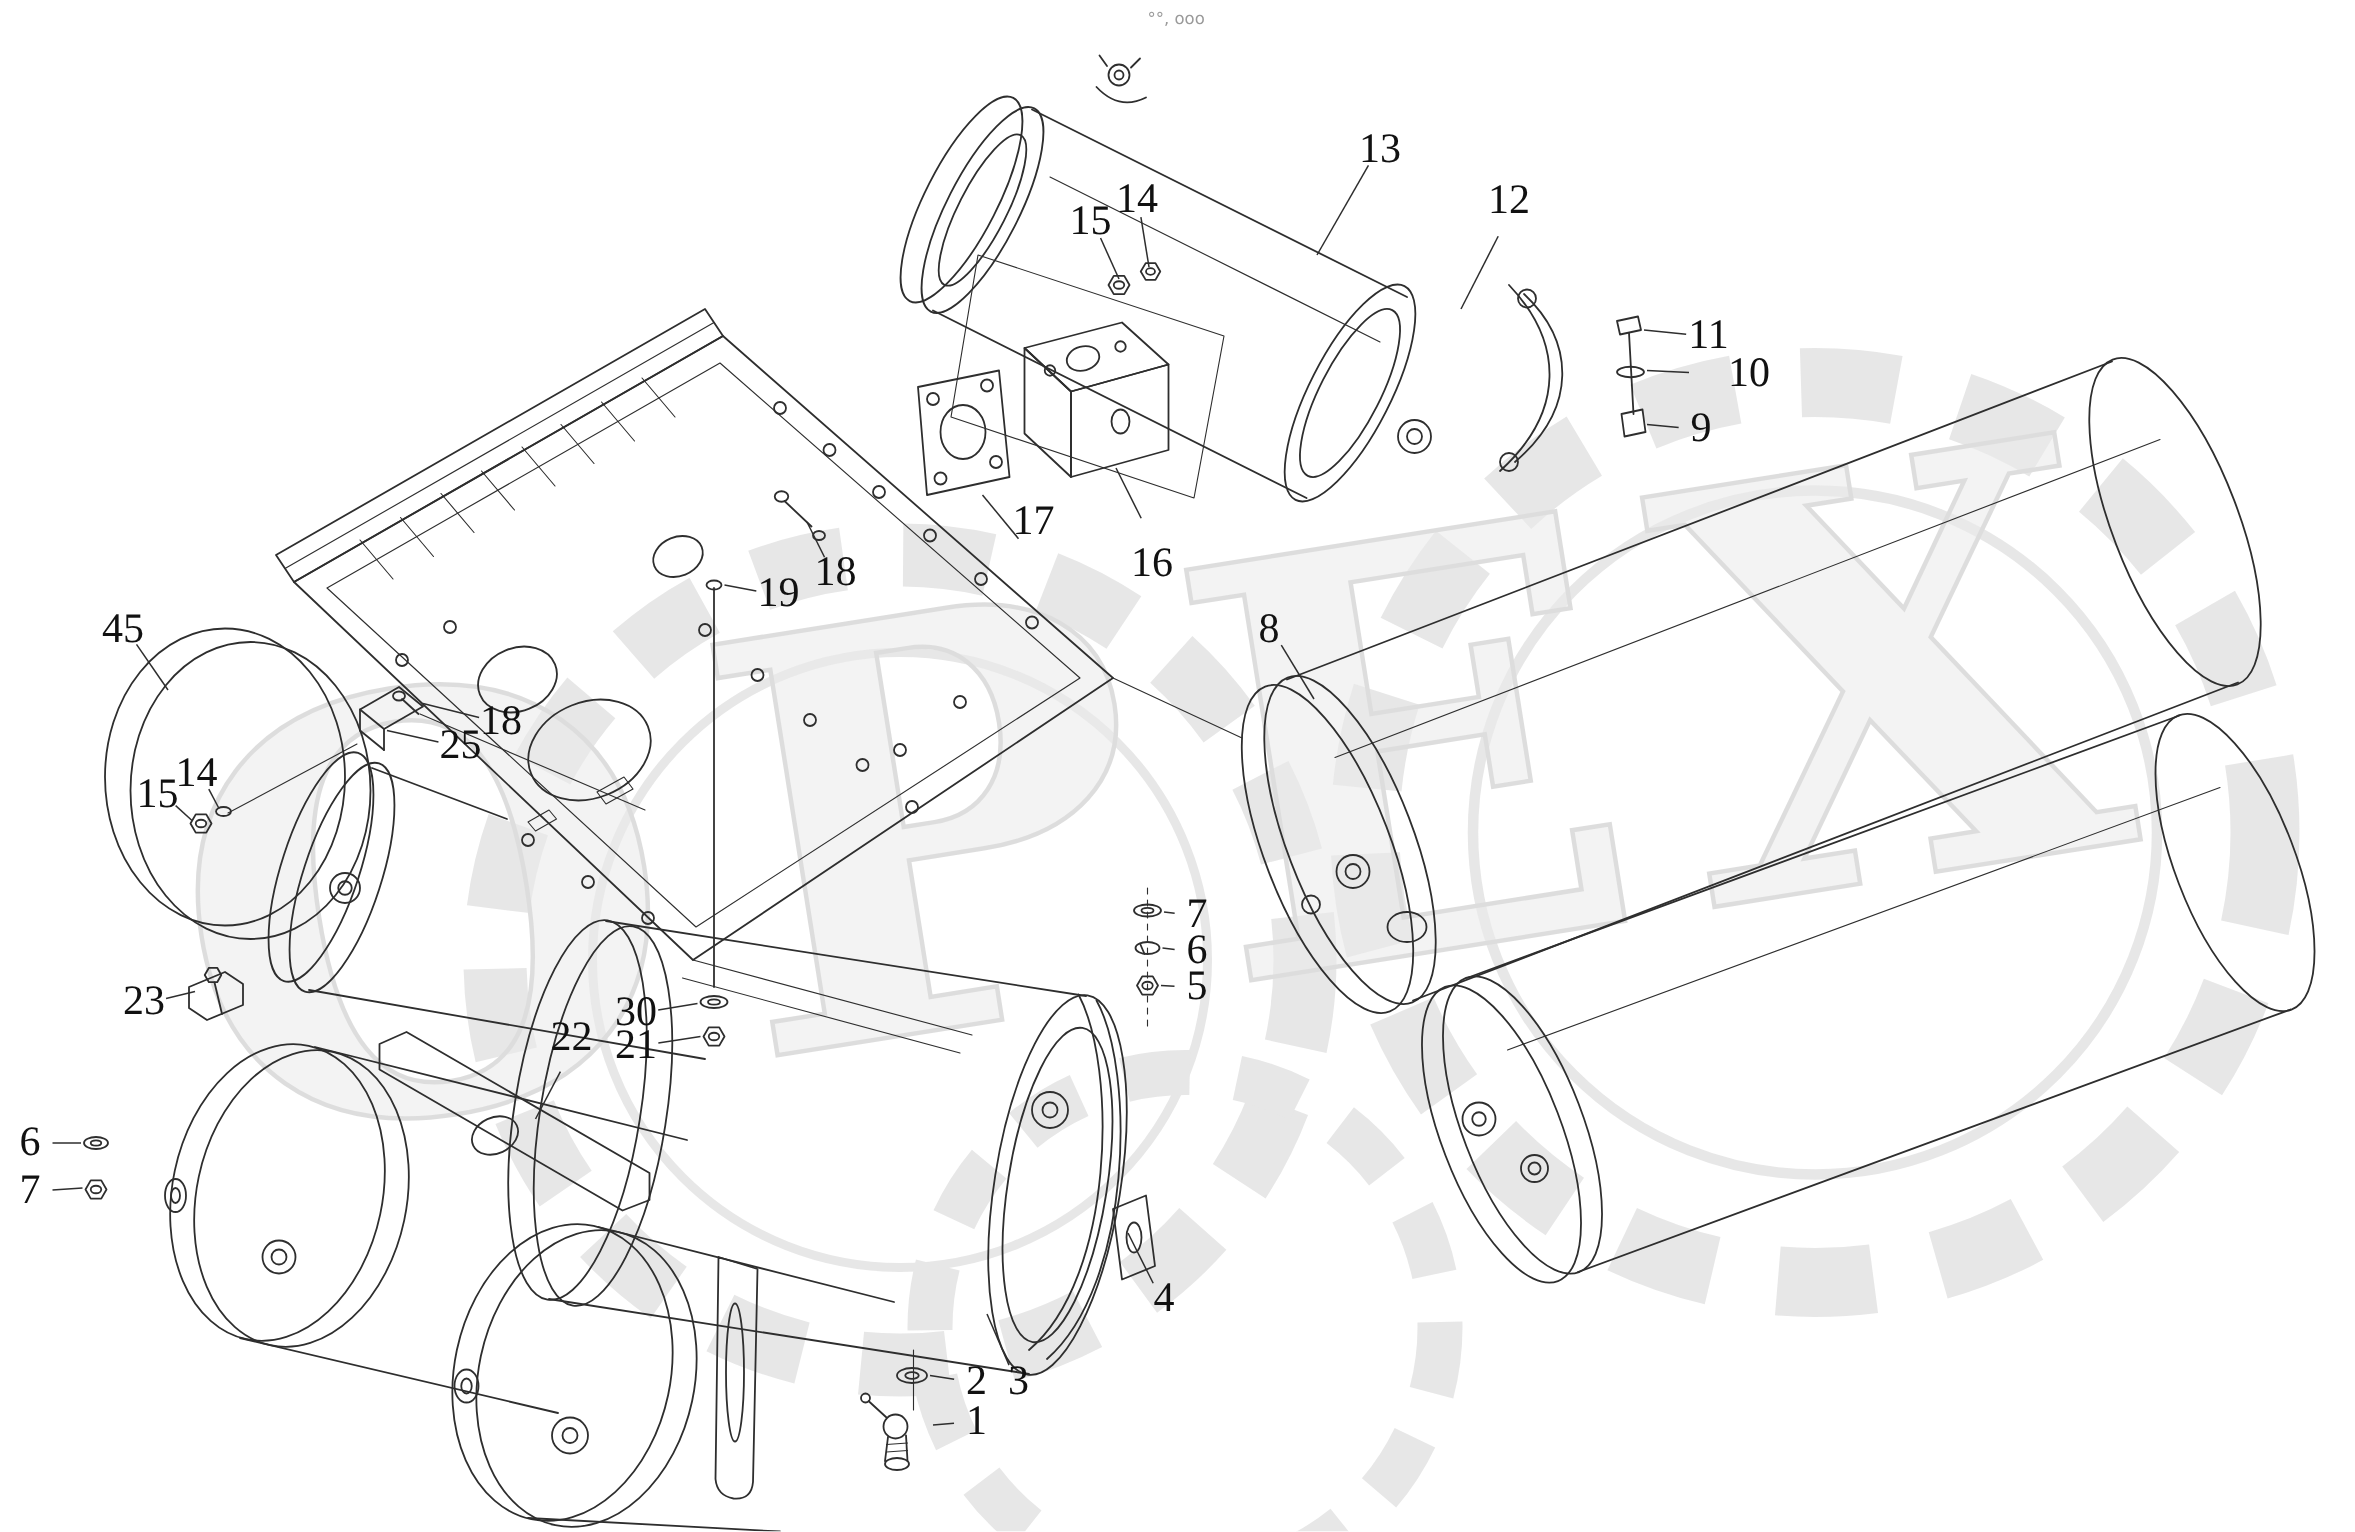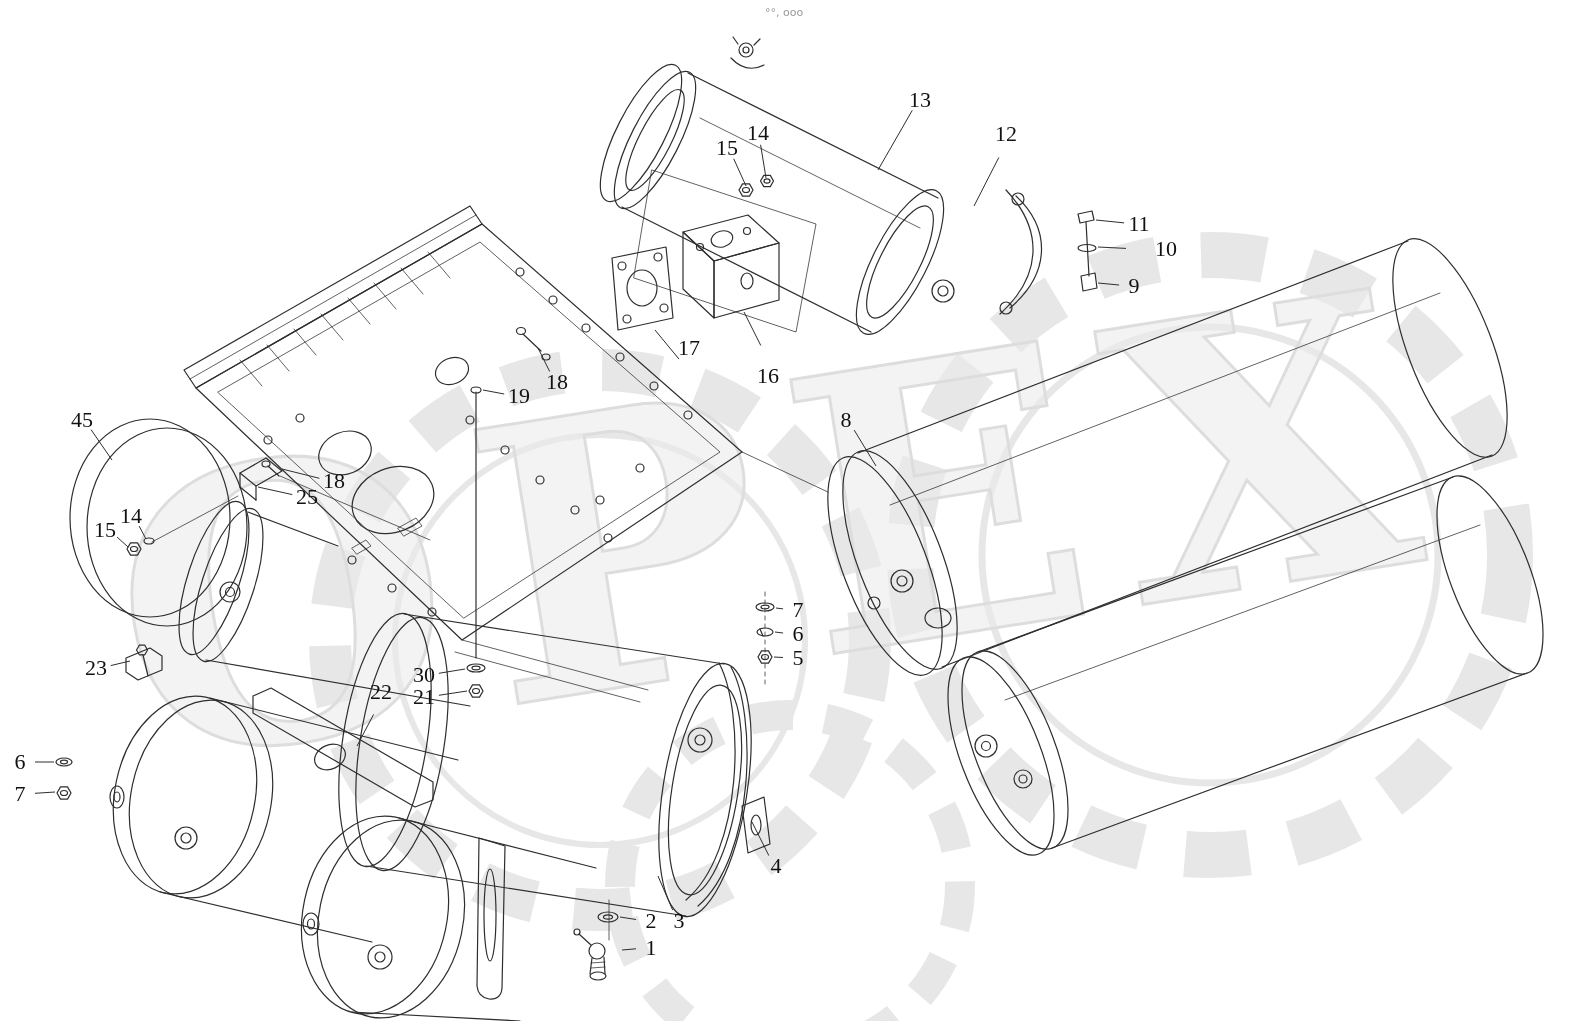--- a/index.html
+++ b/index.html
@@ -8,21 +8,21 @@
     width:1570px;height:1021px;
     background:#ffffff;
     overflow:hidden;
     font-family:"Liberation Serif", serif;
   }
   .stage > svg{position:absolute;left:0;top:0;width:1570px;height:1021px;}
   .callout-layer{position:absolute;left:0;top:0;width:100%;height:100%;pointer-events:none;}
   .callout{
     position:absolute;
     transform:translate(-50%,-50%);
-    font-size:22px;
+    font-size:28px;
     line-height:1;
     color:var(--callout,#111);
     font-family:"Liberation Serif", serif;
     white-space:nowrap;
   }
   .art{stroke:var(--ink,#2e2e2e);fill:none;stroke-width:1.2;stroke-linecap:round;stroke-linejoin:round;}
   .thin{stroke-width:0.75;}
   .dash{stroke-dasharray:4 4;stroke-width:0.75;}
   #leader-layer line{stroke:var(--ink,#2e2e2e);stroke-width:1;}
   .wm{opacity:0.55;}

